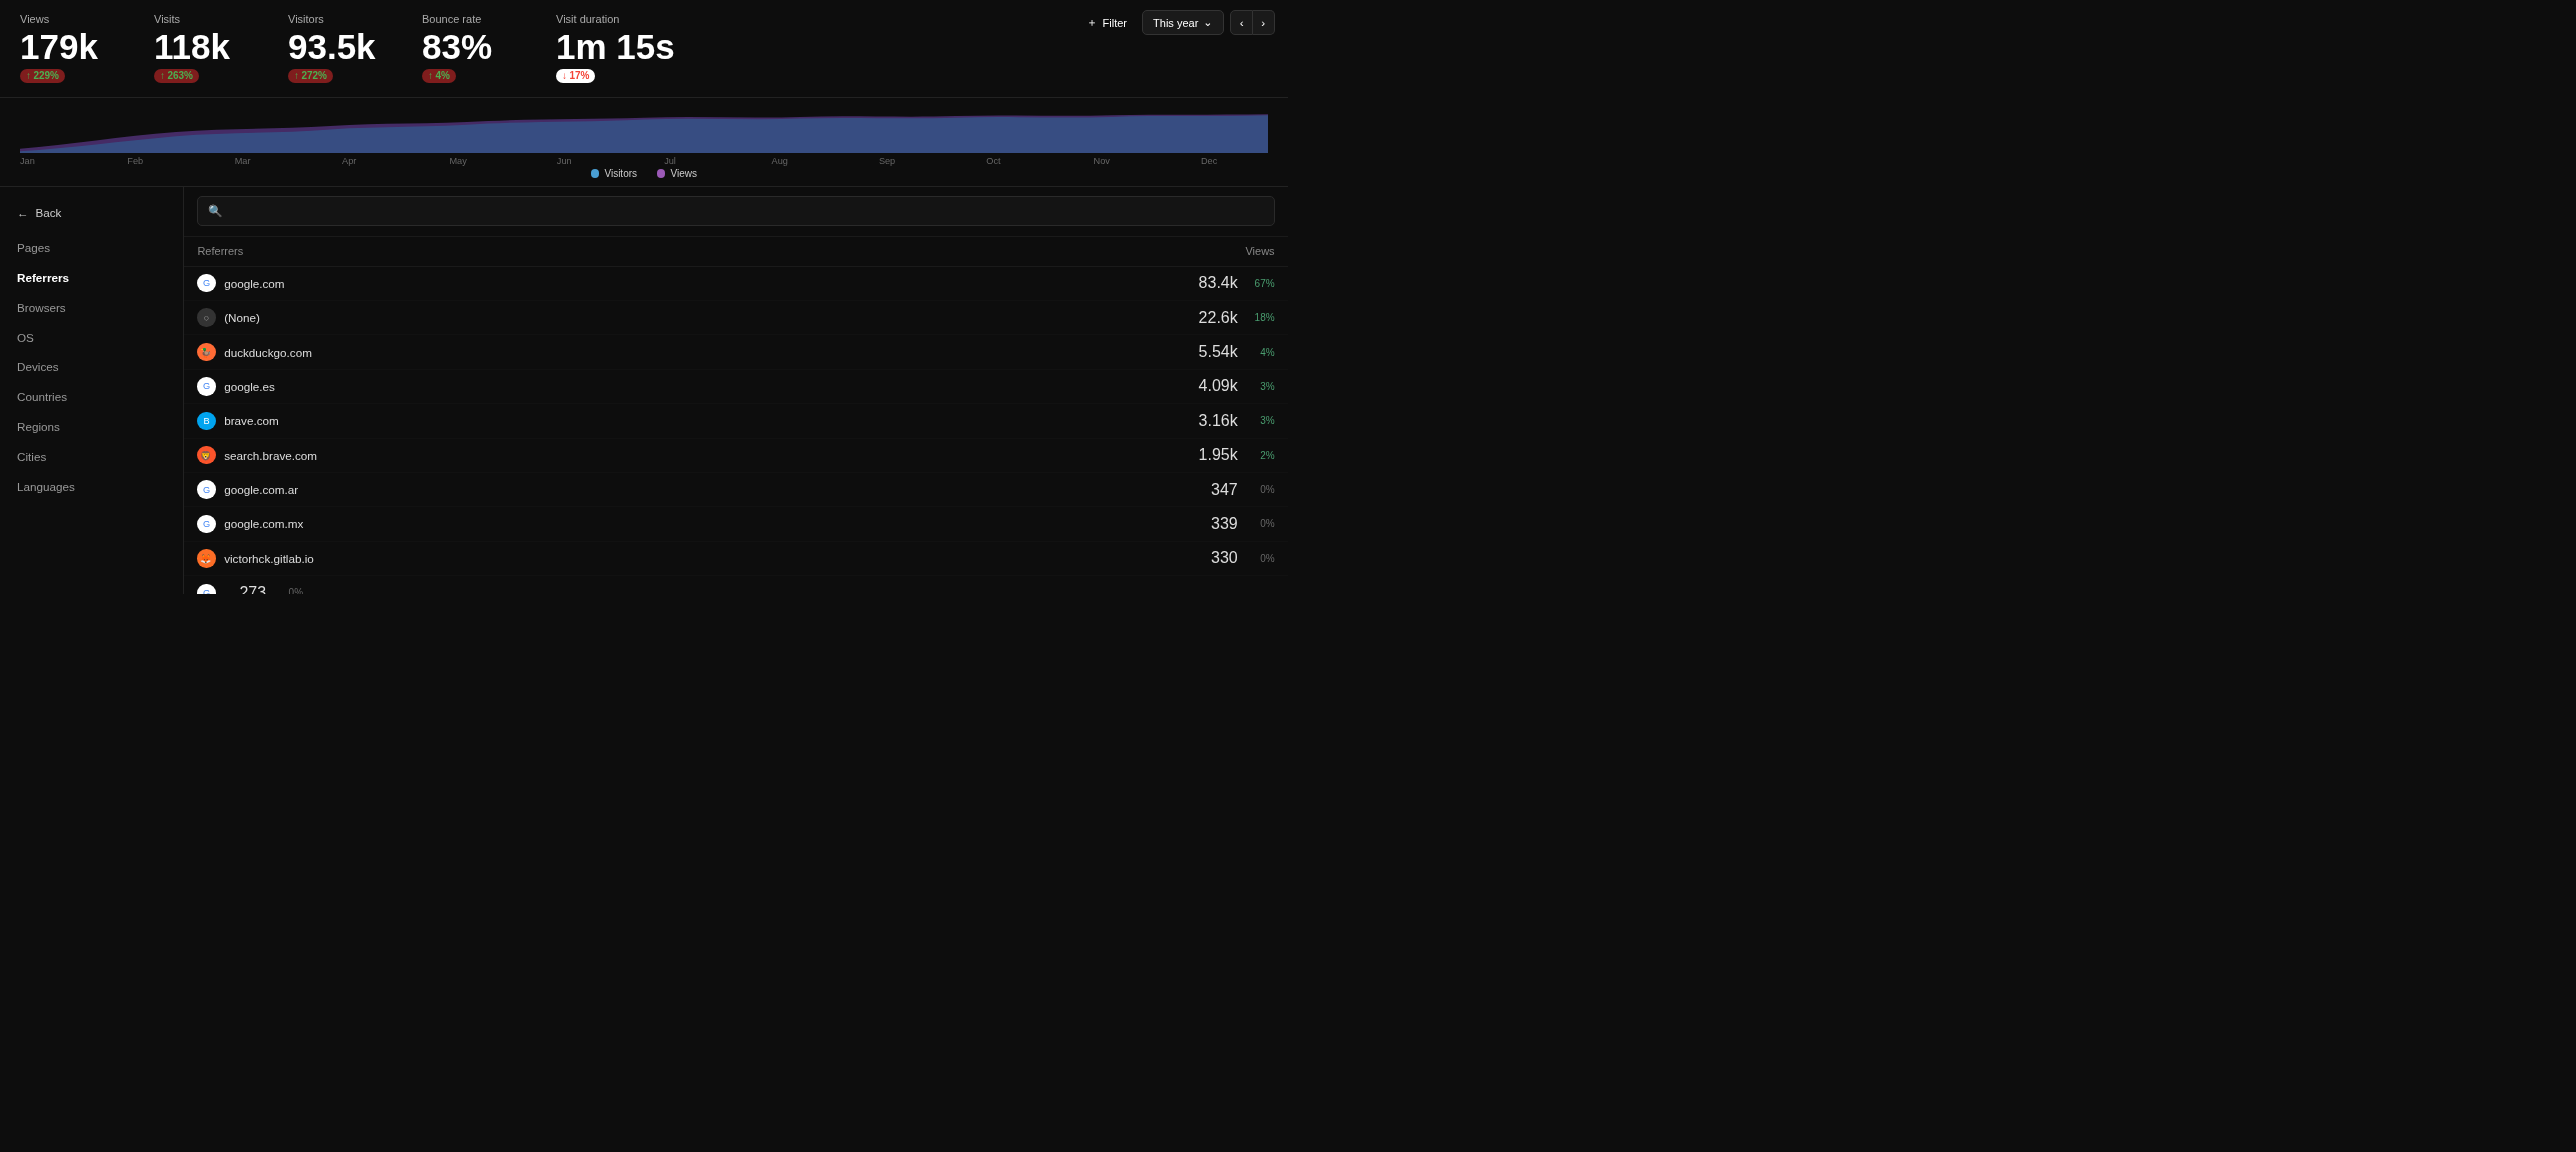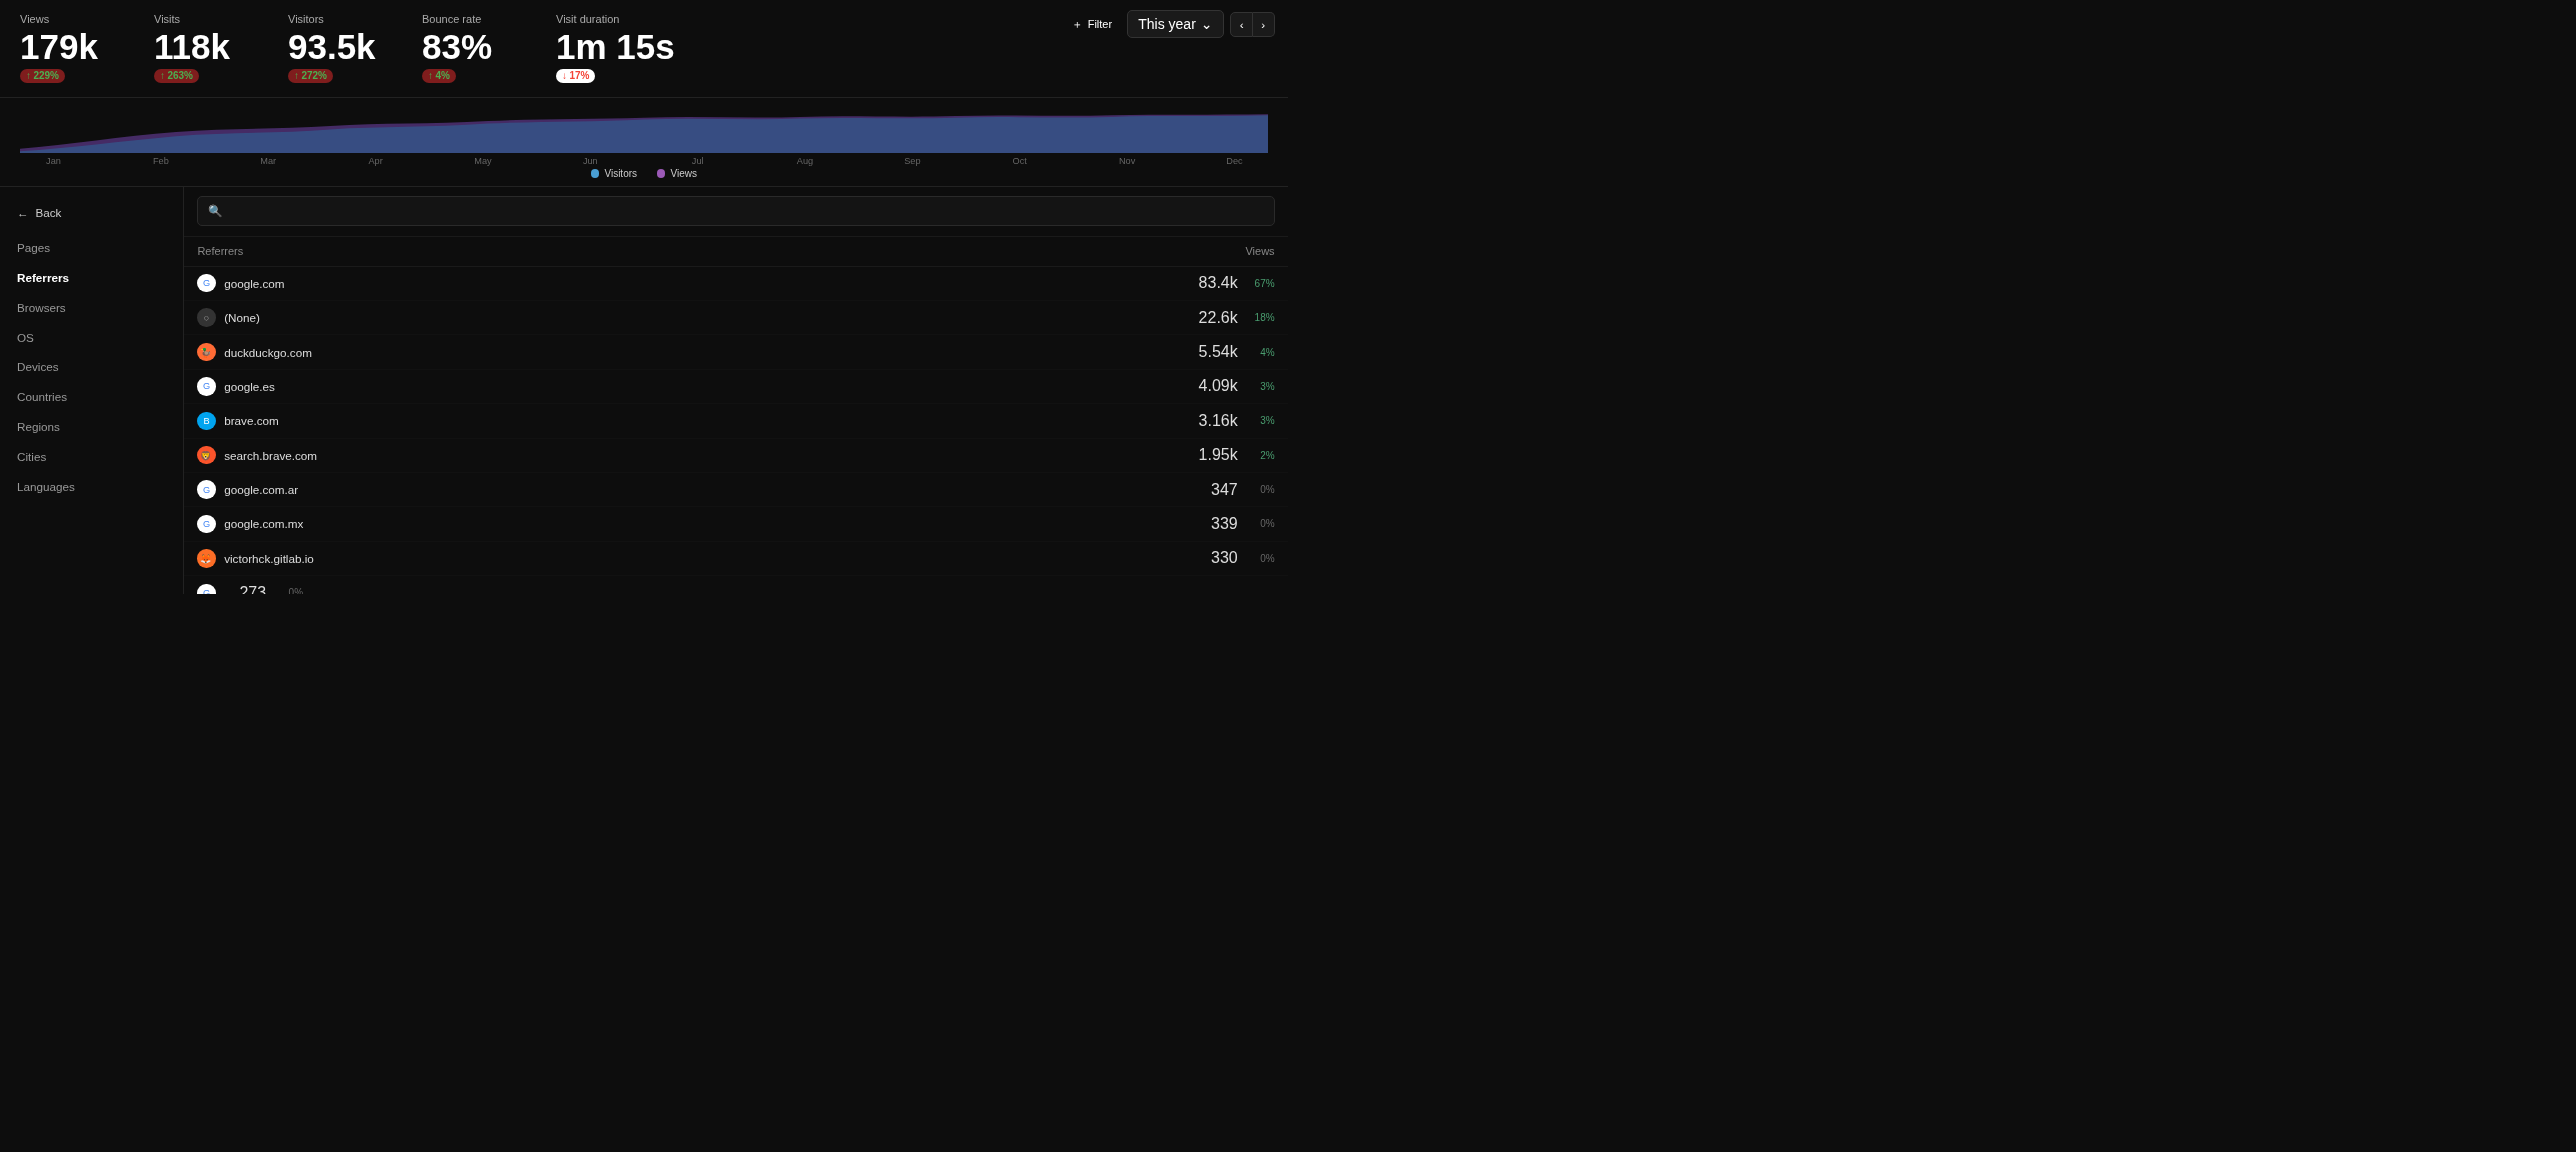--- a/index.html
+++ b/index.html
@@ -71,21 +71,21 @@
       padding: 5px 8.4px;
     }
     .year-selector {
       display: flex;
       align-items: center;
       gap: 5px;
       background: #1a1a1a;
       border: 0.8px solid #333;
       border-radius: 5px;
       color: #fff;
-      font-size: 14px;
+      font-size: 11px;
       padding: 5px 10px;
       cursor: pointer;
     }
     .year-nav {
       display: flex;
       gap: 0;
     }
     .year-nav-btn {
       background: #1a1a1a;
       border: 0.8px solid #333;
@@ -105,21 +105,20 @@
     }
     .month-labels {
       display: flex;
       justify-content: space-between;
       padding: 0 0 3.4px 0;
     }
     .month-label {
       font-size: 9.2px;
       color: #666;
       width: 67px;
-      text-align: center;
     }
 
     
     .chart-svg-container {
       width: 100%;
       height: 42px;
     }
 
     
     .legend {

